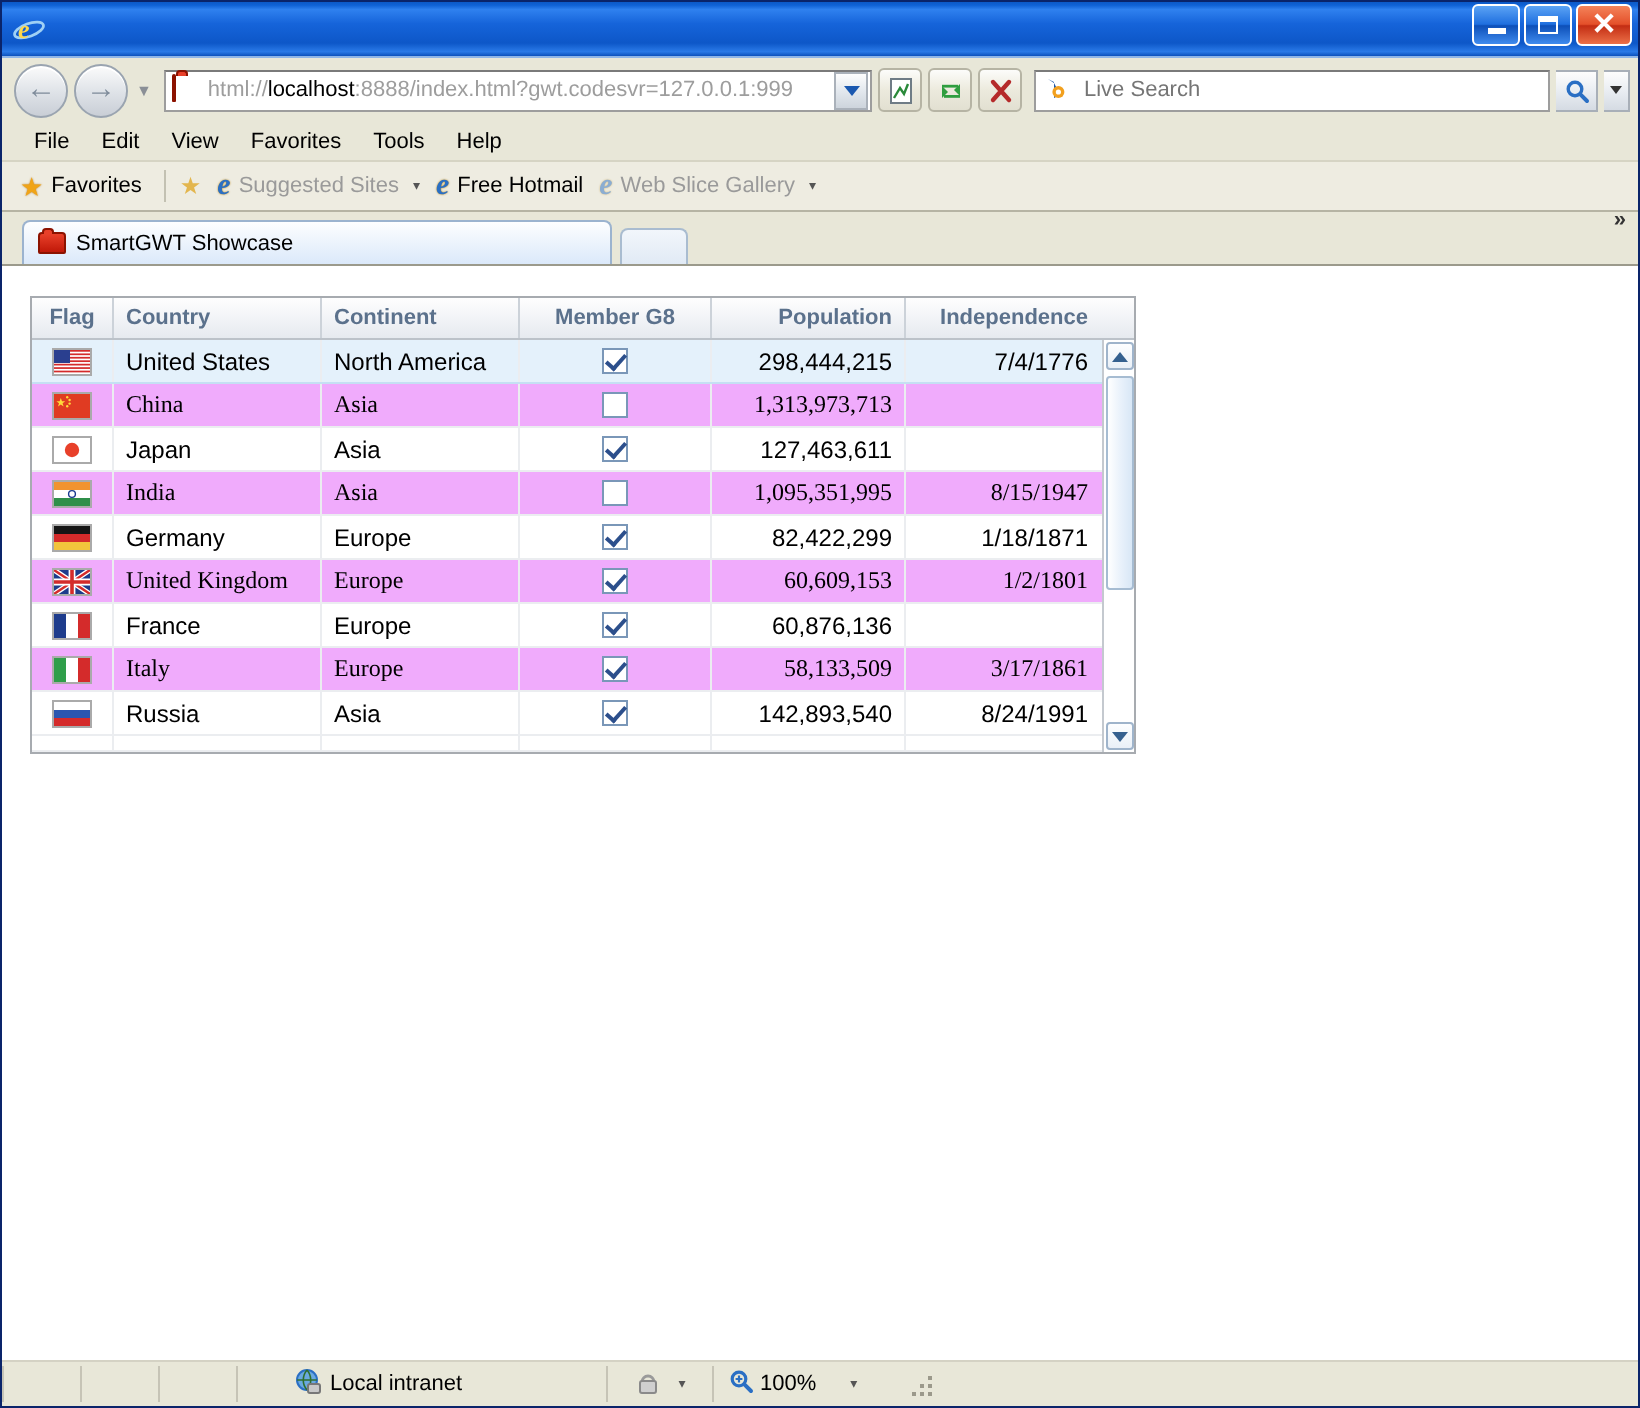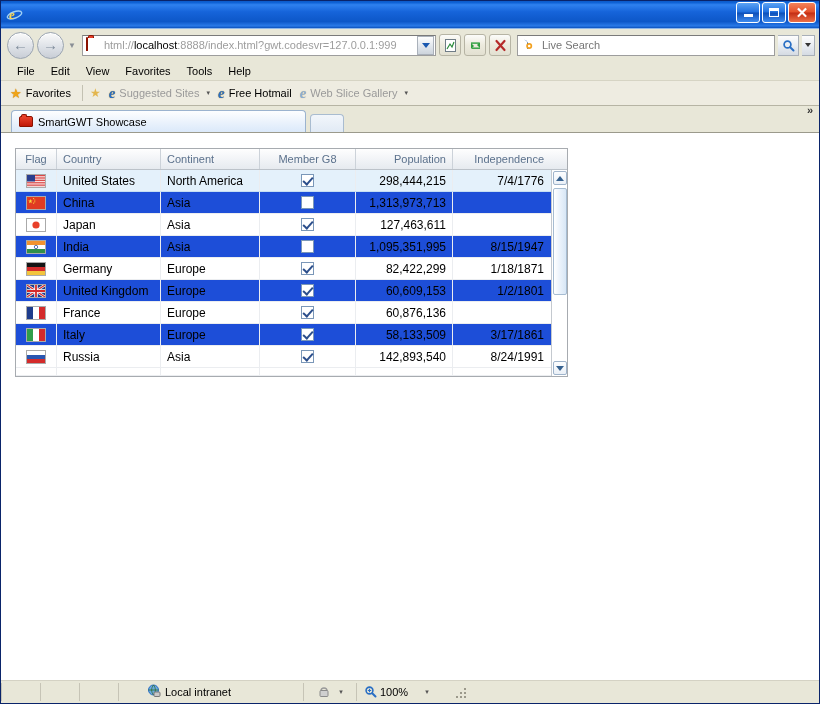--- a/index.html
+++ b/index.html
@@ -142,29 +142,29 @@
     display:flex;height:21px;box-sizing:border-box;
     background:linear-gradient(to bottom,#fefefe,#f2f4f7 50%,#e6eaef);
     border-bottom:1px solid #bcc2c9;
   }
   .hcell{
     box-sizing:border-box;
     display:flex;align-items:center;
     font-size:11px;color:#5b718c;
     border-right:1px solid #ccd2d9;
     padding:0 6px;
-    white-space:nowrap;overflow:hidden;
+    white-space:nowrap;overflow:hidden;font-weight:bold;
   }
   .hcell:last-child{border-right:none;}
   .hcell.c{justify-content:center;}
   .hcell.r{justify-content:flex-end;}
 
   .grid-body{position:relative;}
   .row{display:flex;height:22px;box-sizing:border-box;border-bottom:1px solid #ebedf0;}
-  .row.alt{background:#1d4ed8;}
+  .row.alt{background:#f0abfc;font-family:Liberation Serif, serif;}
   .row.sel{background:#e4f1fb;border-bottom:1px solid #c6dff3;}
   .cell{
     box-sizing:border-box;display:flex;align-items:center;
     font-size:12px;color:#000;border-right:1px solid #ebedf0;
     padding:0 6px;white-space:nowrap;overflow:hidden;
   }
   .cell:last-child{border-right:none;}
   .cell.c{justify-content:center;}
   .cell.r{justify-content:flex-end;}
   .row-partial{height:8px;}

